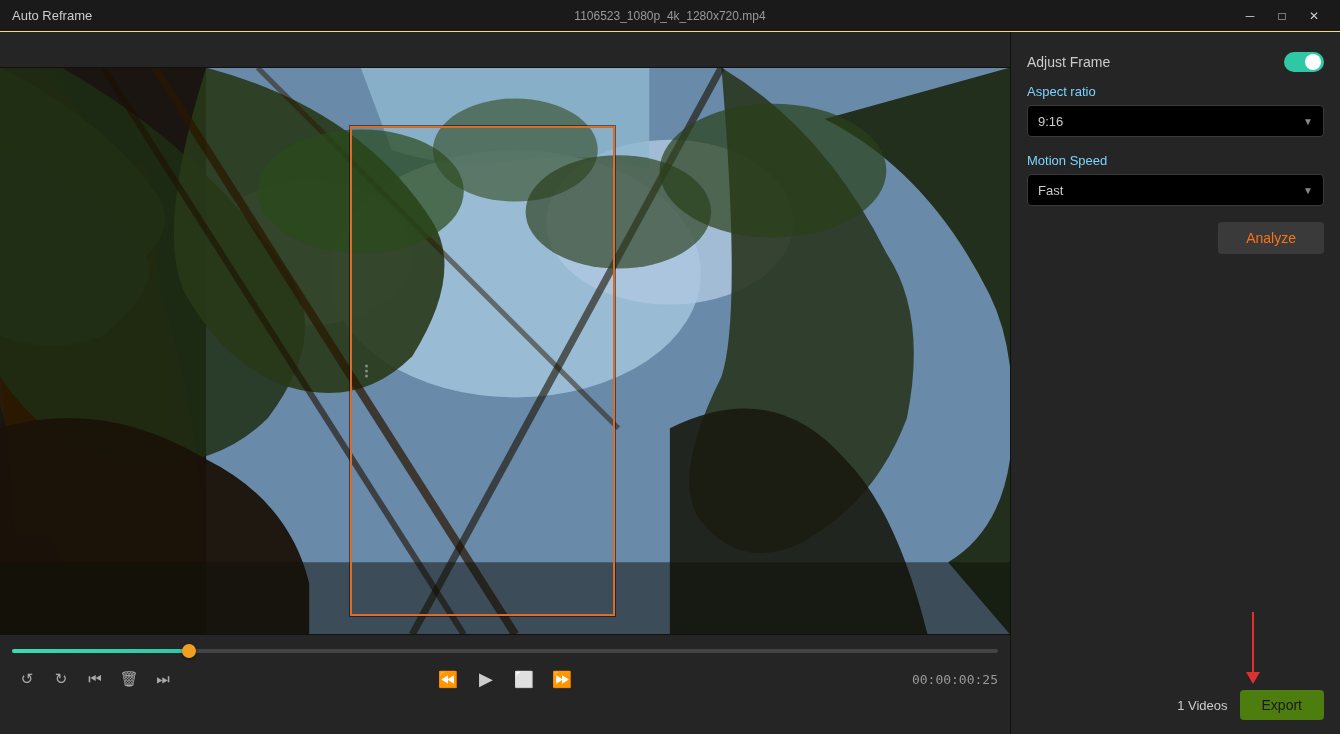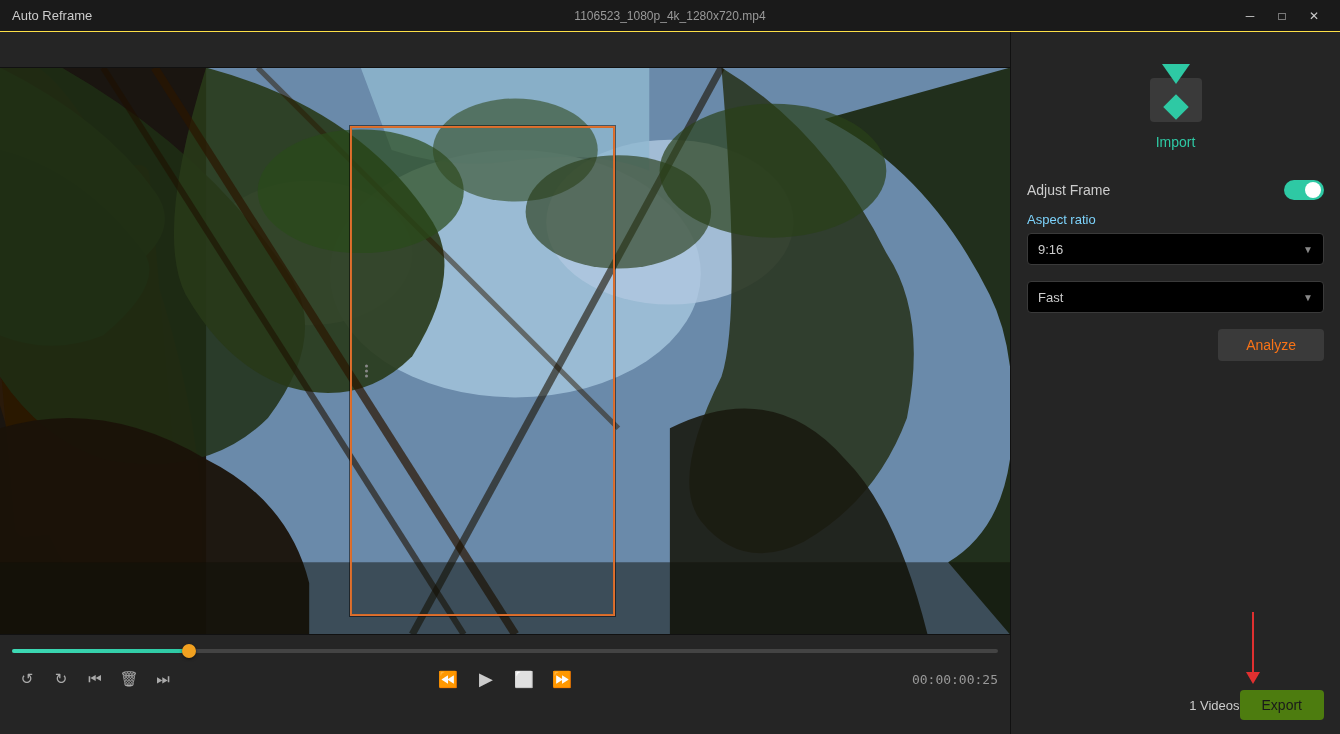--- a/index.html
+++ b/index.html
@@ -366,20 +366,21 @@
       float: right;
     }
 
     
     .export-area {
       position: absolute;
       bottom: 14px;
       right: 16px;
       display: flex;
       align-items: center;
+      gap: 12px;
     }
     .videos-count {
       font-size: 13px;
       color: #ccc;
     }
     .export-btn {
       background: #4d7c0f;
       border: none;
       border-radius: 4px;
       color: #1a1a1a;
@@ -518,28 +519,20 @@
           <button class="ctrl-btn-large">⬜</button>
           <button class="ctrl-btn-large">⏩</button>
         </div>
         <span class="timestamp" style="margin-left:auto;">00:00:00:25</span>
       </div>
     </div>
   </div>
 
   <div class="right-panel">
 
-    <div class="import-section">
-      <div class="import-icon-wrapper">
-        <div class="import-icon-bg"></div>
-        <div class="import-arrow-down"></div>
-        <div class="diamond-icon"></div>
-      </div>
-      <span class="import-label">Import</span>
-    </div>
 
     <div class="settings-section">
 
       <div class="setting-row">
         <span class="setting-label">Adjust Frame</span>
         <div class="toggle-wrapper">
           <div class="toggle-track">
             <div class="toggle-thumb"></div>
           </div>
         </div>
@@ -547,20 +540,21 @@
 
       <div class="dropdown-wrapper">
         <span class="section-label">Aspect ratio</span>
         <div class="dropdown">
           <span>9:16</span>
           <span class="dropdown-arrow">▼</span>
         </div>
       </div>
 
       <div class="dropdown-wrapper">
+        <span class="section-label">Motion Speed</span>
         <div class="dropdown">
           <span>Fast</span>
           <span class="dropdown-arrow">▼</span>
         </div>
       </div>
 
       <div style="display:flex; justify-content:flex-end; width:100%;">
         <button class="analyze-btn">Analyze</button>
       </div>
 

